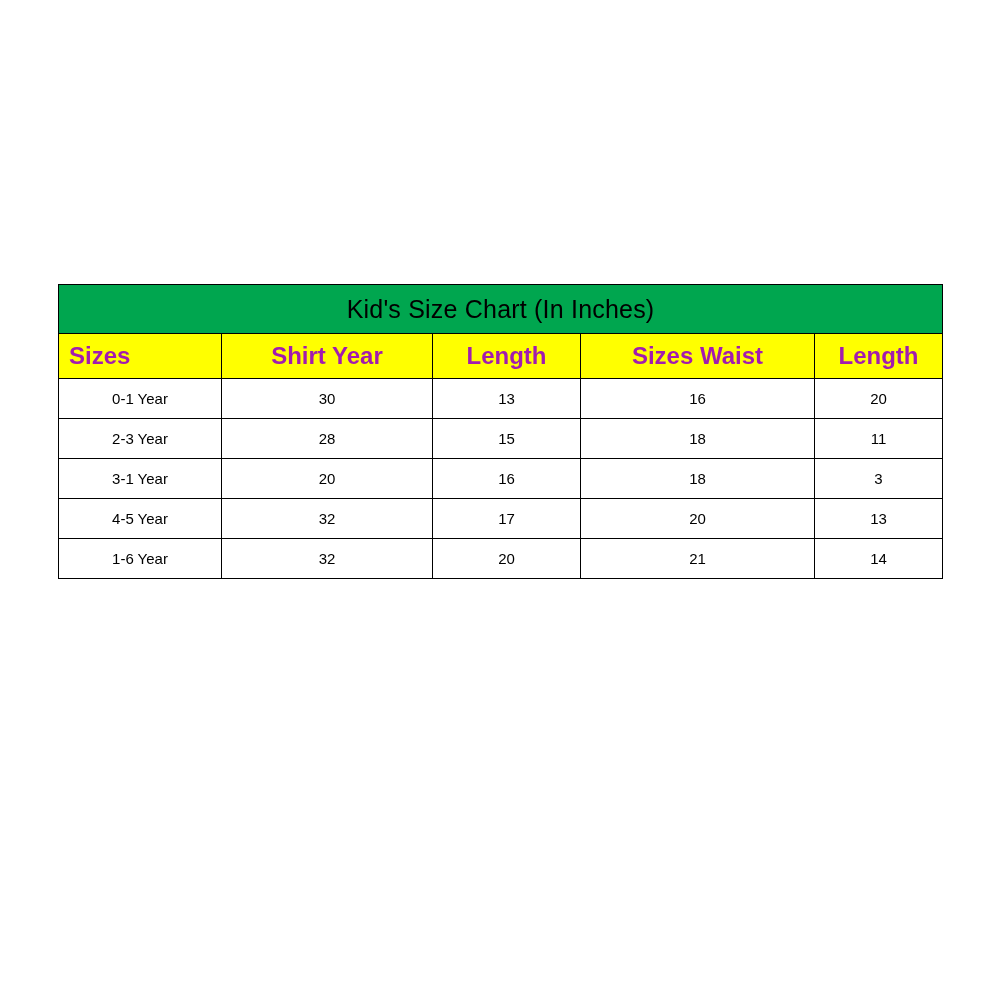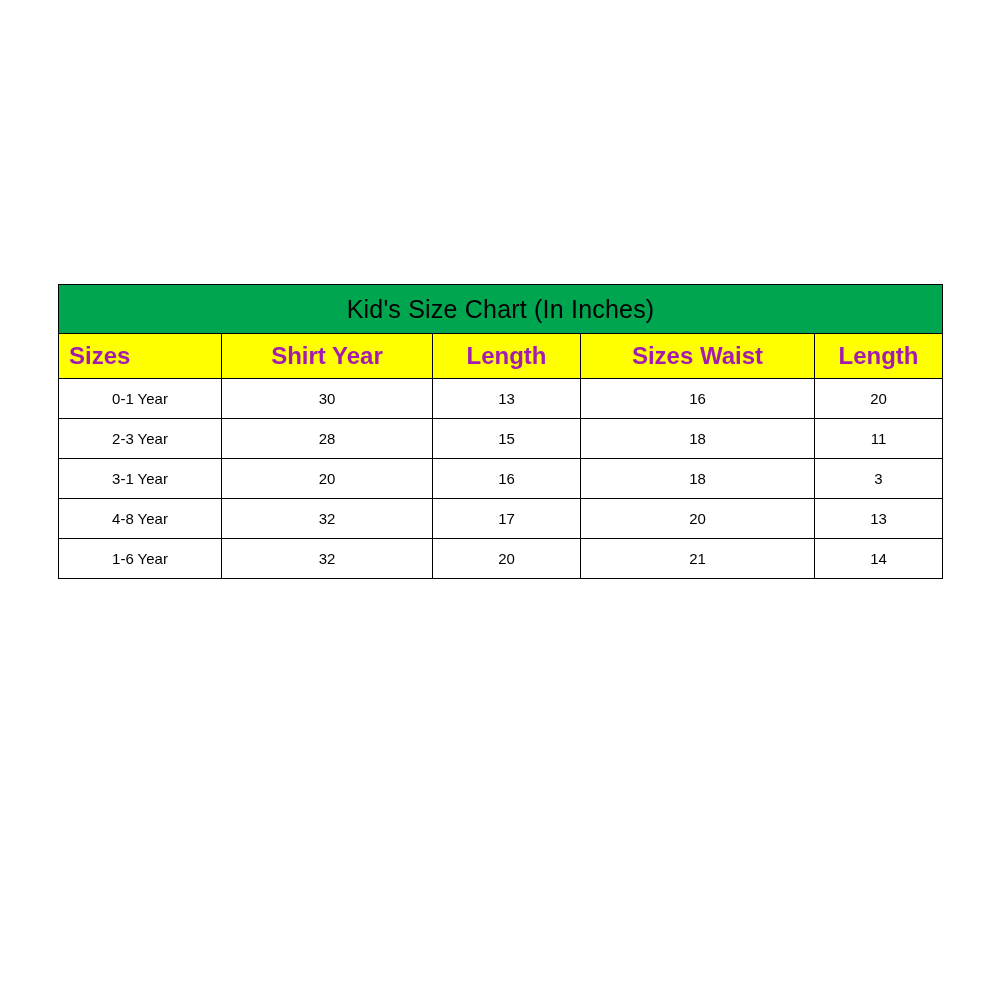--- a/index.html
+++ b/index.html
@@ -120,21 +120,21 @@
           <td>11</td>
         </tr>
         <tr class="data-row">
           <td>3-1 Year</td>
           <td>20</td>
           <td>16</td>
           <td>18</td>
           <td>3</td>
         </tr>
         <tr class="data-row">
-          <td>4-8 Year</td>
+          <td>4-5 Year</td>
           <td>32</td>
           <td>17</td>
           <td>20</td>
           <td>13</td>
         </tr>
         <tr class="data-row">
           <td>1-6 Year</td>
           <td>32</td>
           <td>20</td>
           <td>21</td>

